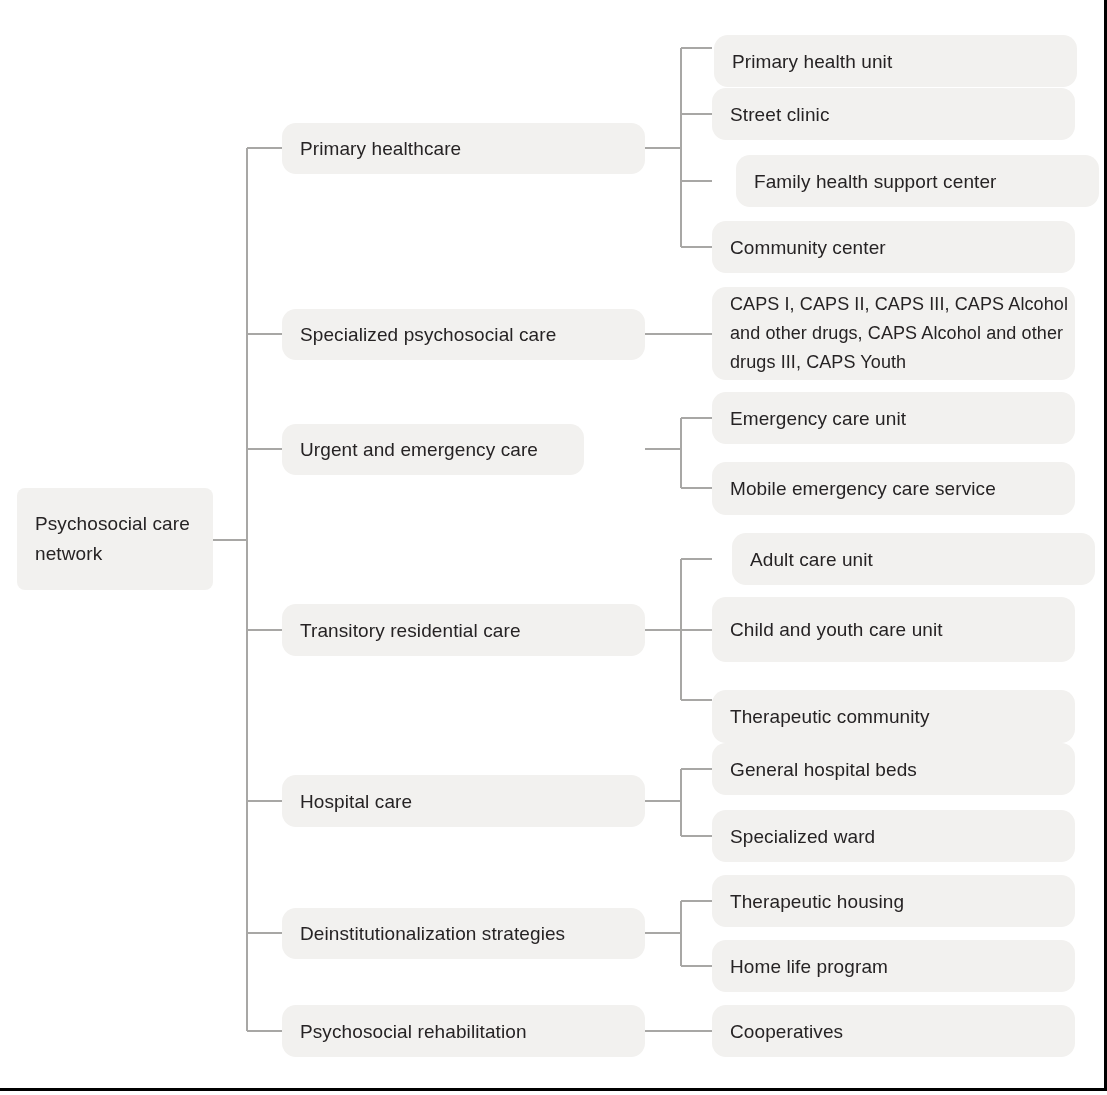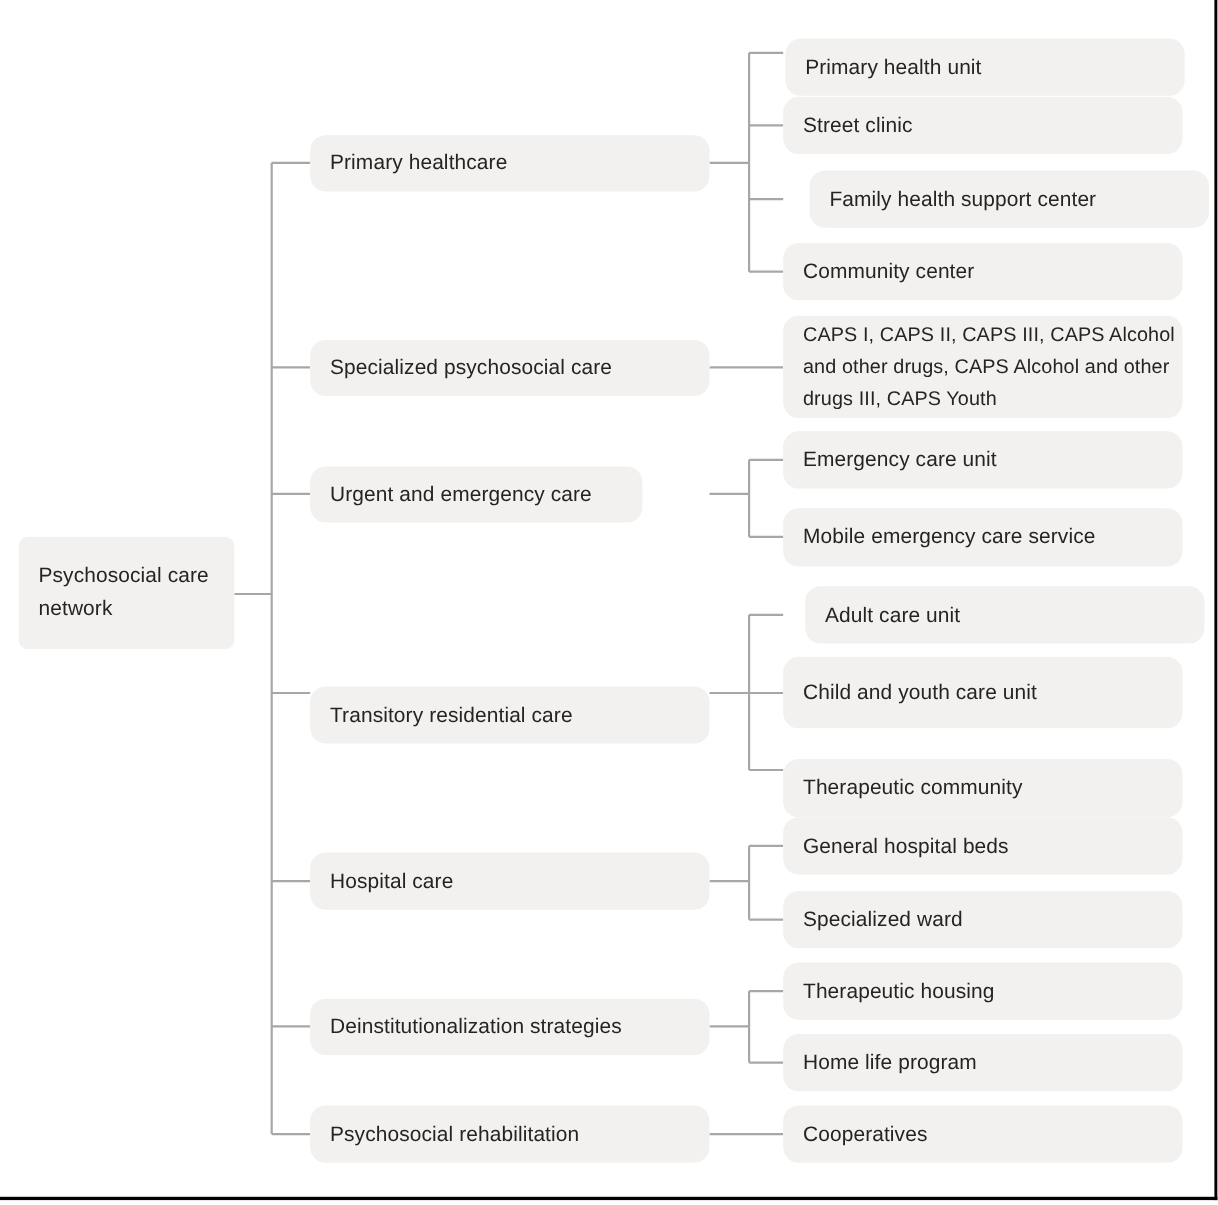--- a/index.html
+++ b/index.html
@@ -88,21 +88,21 @@
     <path d="M681 966 H712"></path>
 
     <path d="M645 1031 H712"></path>
   </svg>
 
   <div class="node rootbox wrap" style="left:17px;top:488px;width:196px;height:102px;">Psychosocial care network</div>
 
   <div class="node" style="left:282px;top:123px;width:363px;height:51px;">Primary healthcare</div>
   <div class="node" style="left:282px;top:309px;width:363px;height:51px;">Specialized psychosocial care</div>
   <div class="node" style="left:282px;top:424px;width:302px;height:51px;">Urgent and emergency care</div>
-  <div class="node" style="left:282px;top:604px;width:363px;height:52px;margin-top:20px;">Transitory residential care</div>
+  <div class="node" style="left:282px;top:604px;width:363px;height:52px;">Transitory residential care</div>
   <div class="node" style="left:282px;top:775px;width:363px;height:52px;">Hospital care</div>
   <div class="node" style="left:282px;top:908px;width:363px;height:51px;">Deinstitutionalization strategies</div>
   <div class="node" style="left:282px;top:1005px;width:363px;height:52px;">Psychosocial rehabilitation</div>
 
   <div class="node" style="left:714px;top:22px;width:363px;height:52px;margin-top:13px;">Primary health unit</div>
   <div class="node" style="left:712px;top:88px;width:363px;height:52px;">Street clinic</div>
   <div class="node" style="left:736px;top:155px;width:363px;height:52px;">Family health support center</div>
   <div class="node" style="left:712px;top:221px;width:363px;height:52px;">Community center</div>
 
   <div class="node multiline wrap" style="left:712px;top:287px;width:363px;height:93px;">CAPS I, CAPS II, CAPS III, CAPS Alcohol and other drugs, CAPS Alcohol and other drugs III, CAPS Youth</div>

